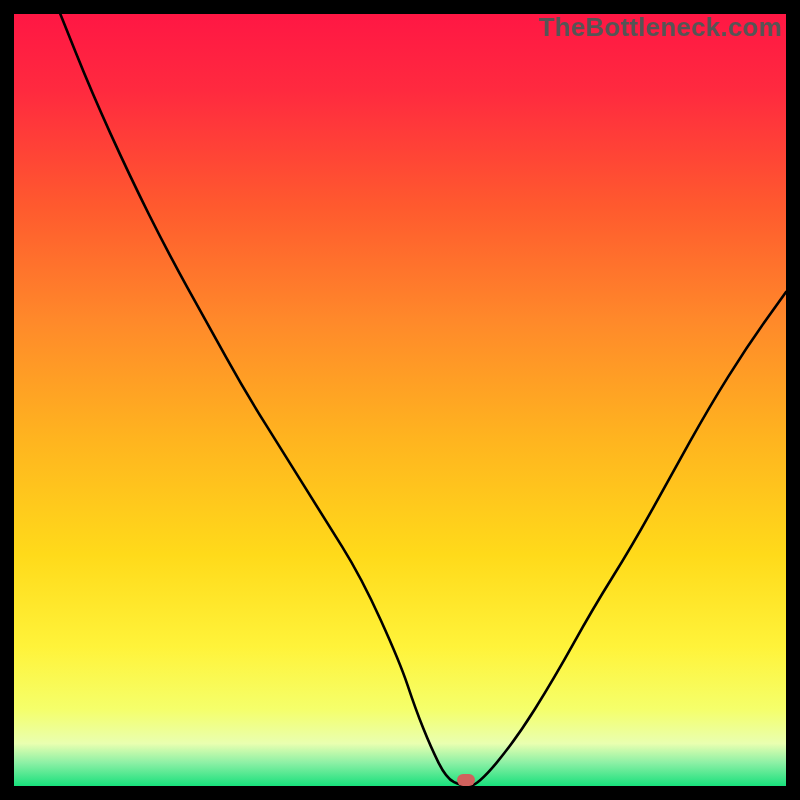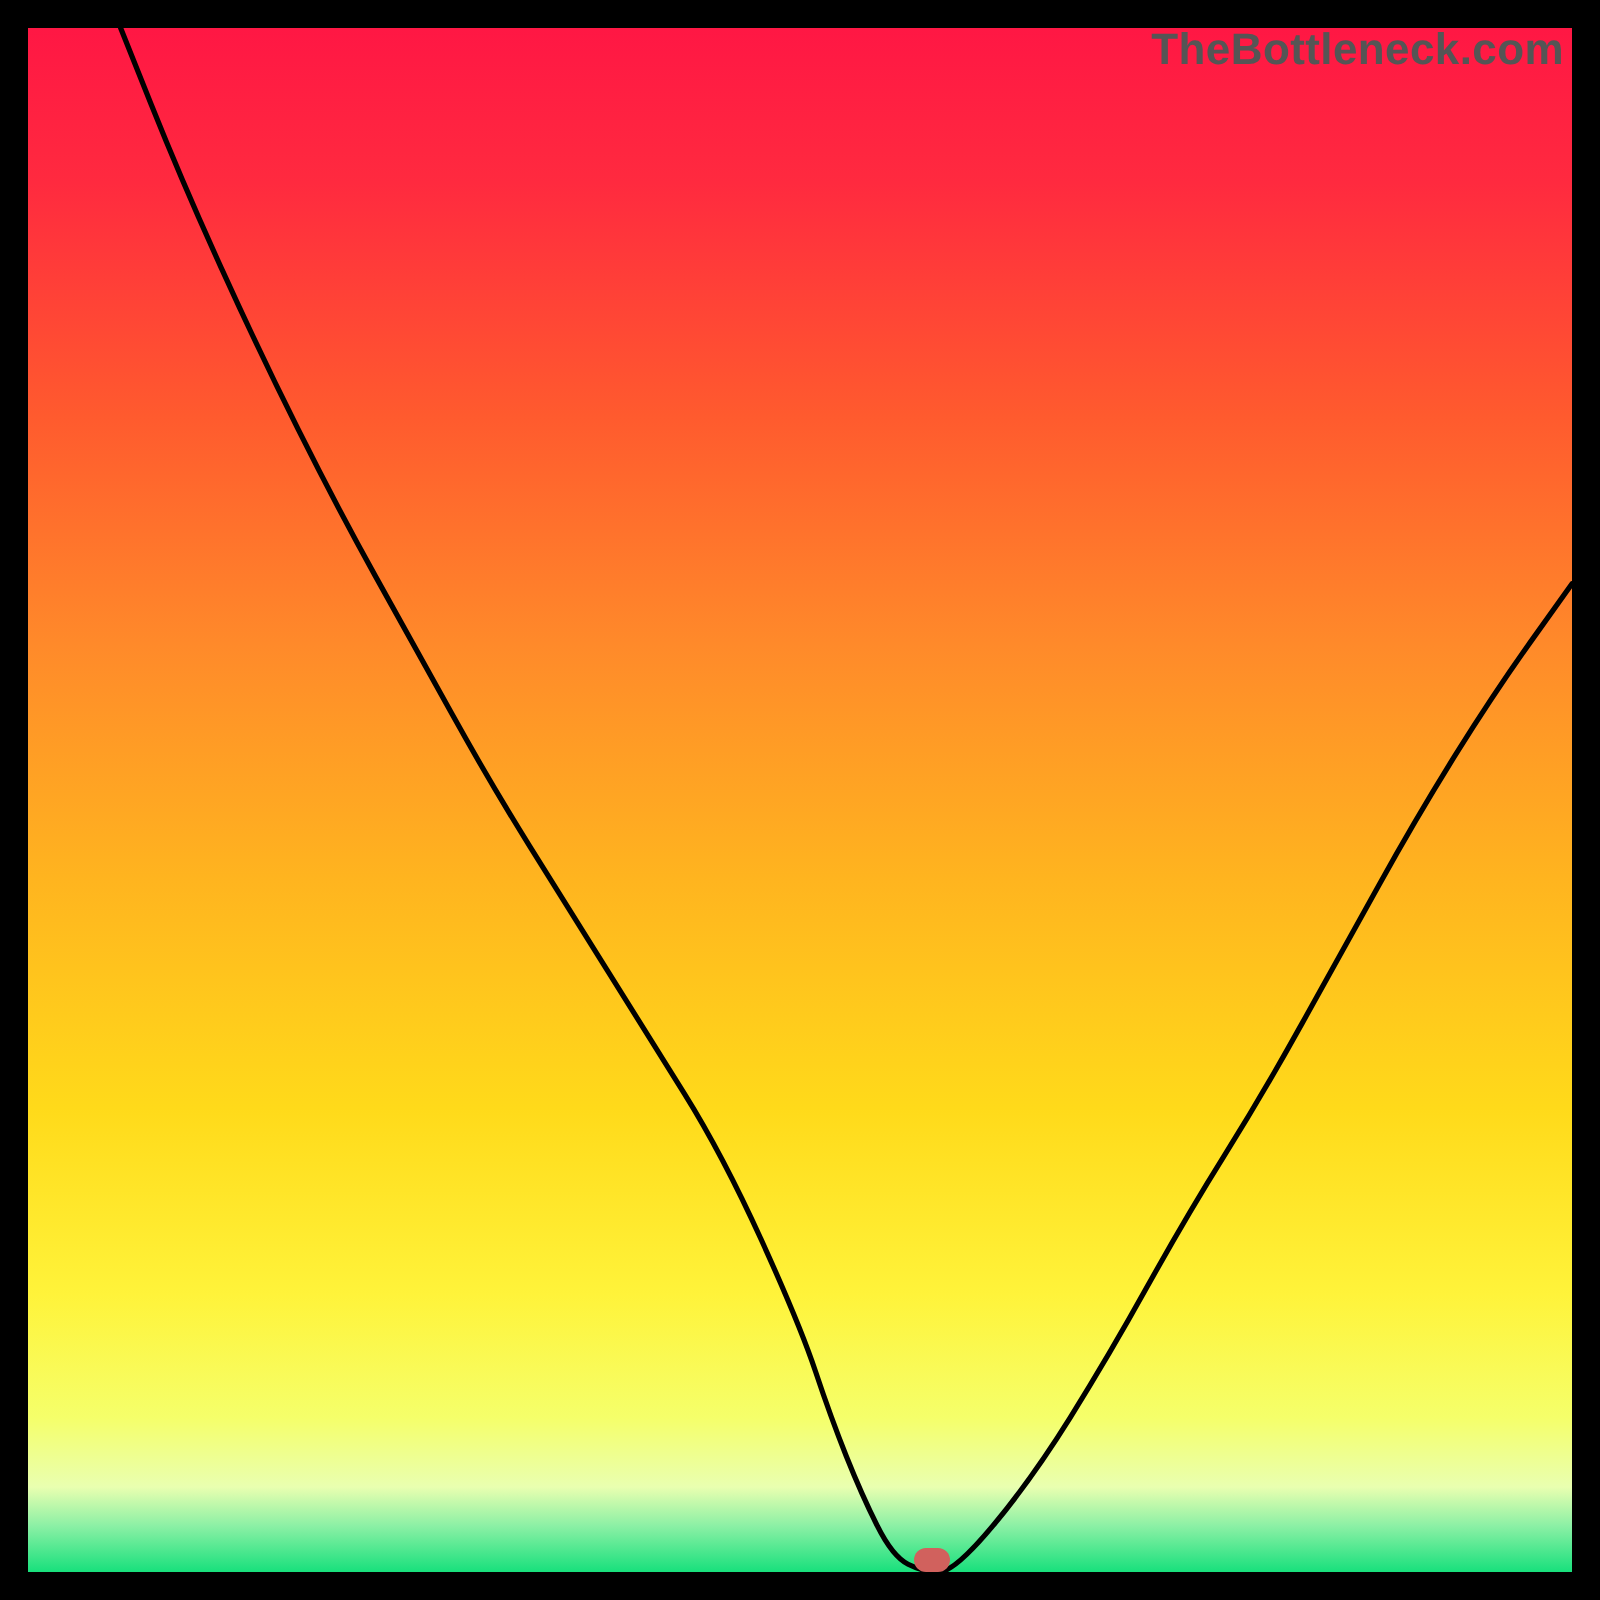--- a/index.html
+++ b/index.html
@@ -17,21 +17,21 @@
     top: 14px;
     width: 772px;
     height: 772px;
     background: #000;
   }
   .watermark {
     position: absolute;
     top: -2px;
     right: 4px;
     color: #555;
-    font-size: 22px;
+    font-size: 26px;
     font-weight: 600;
     letter-spacing: 0.2px;
     z-index: 3;
   }
   .plot-area {
     position: absolute;
     left: 0;
     top: 0;
     width: 772px;
     height: 772px;

